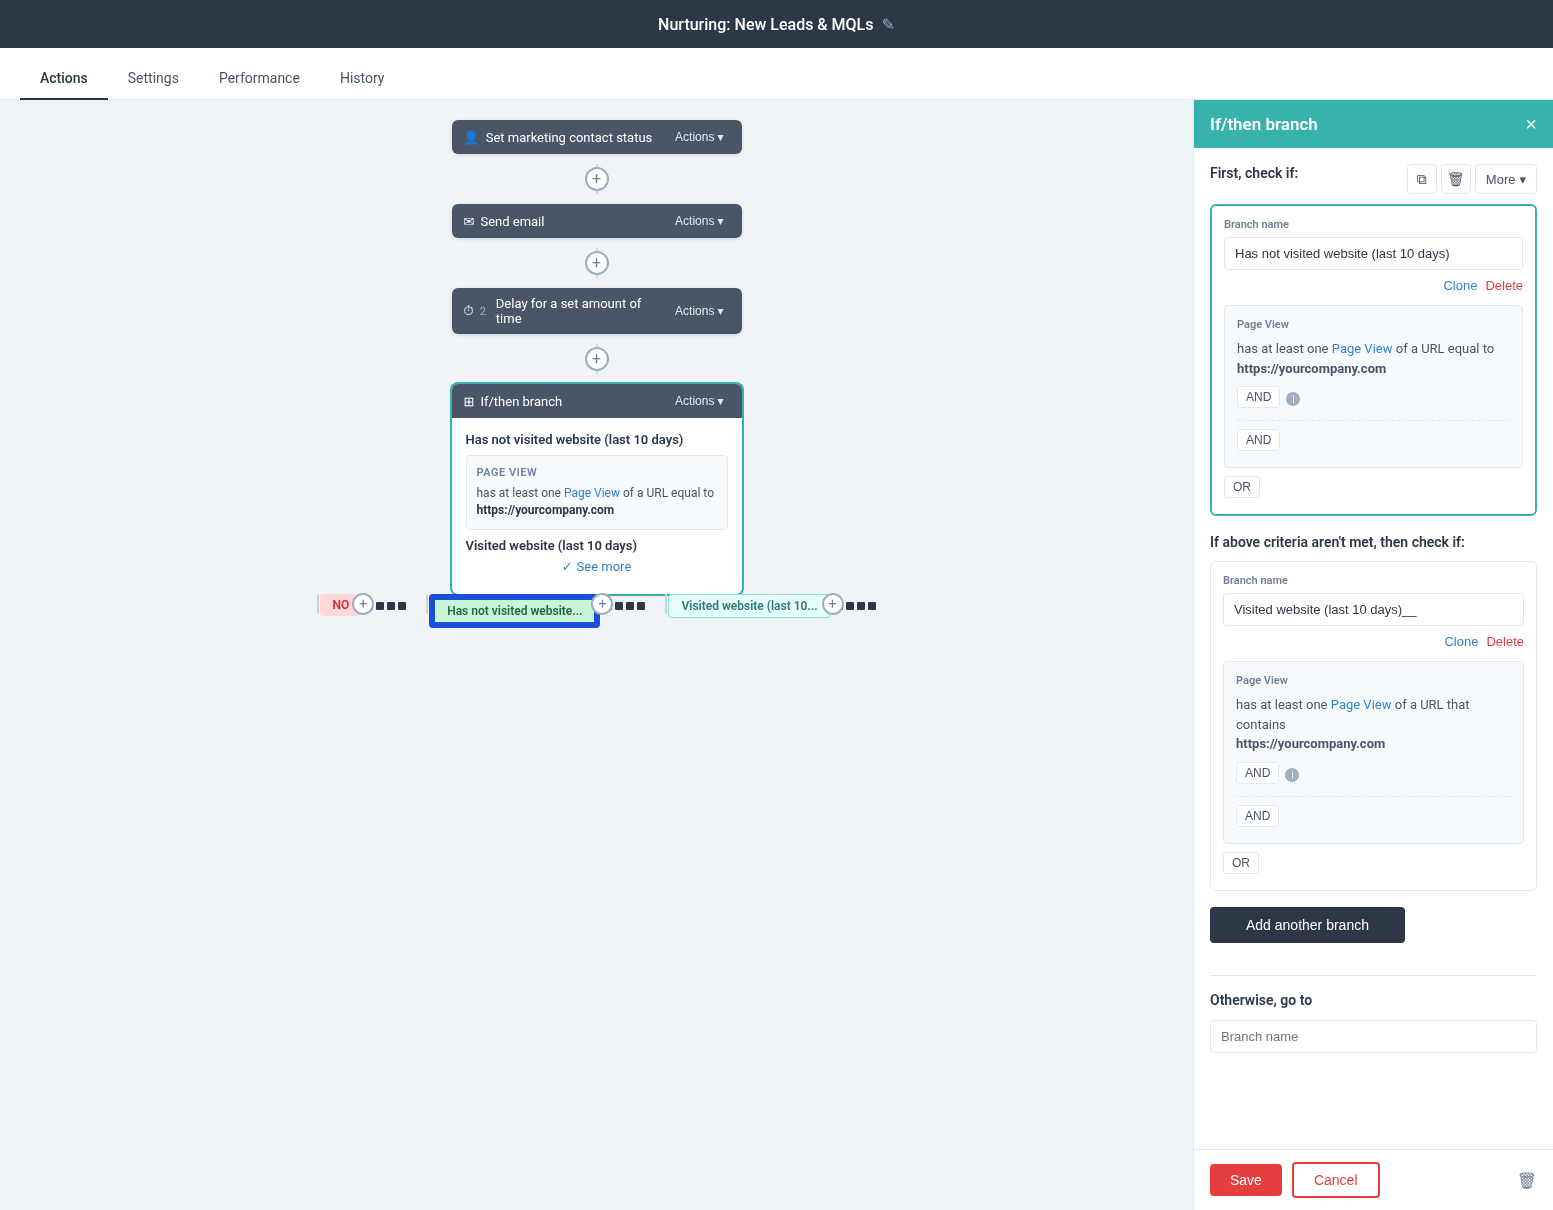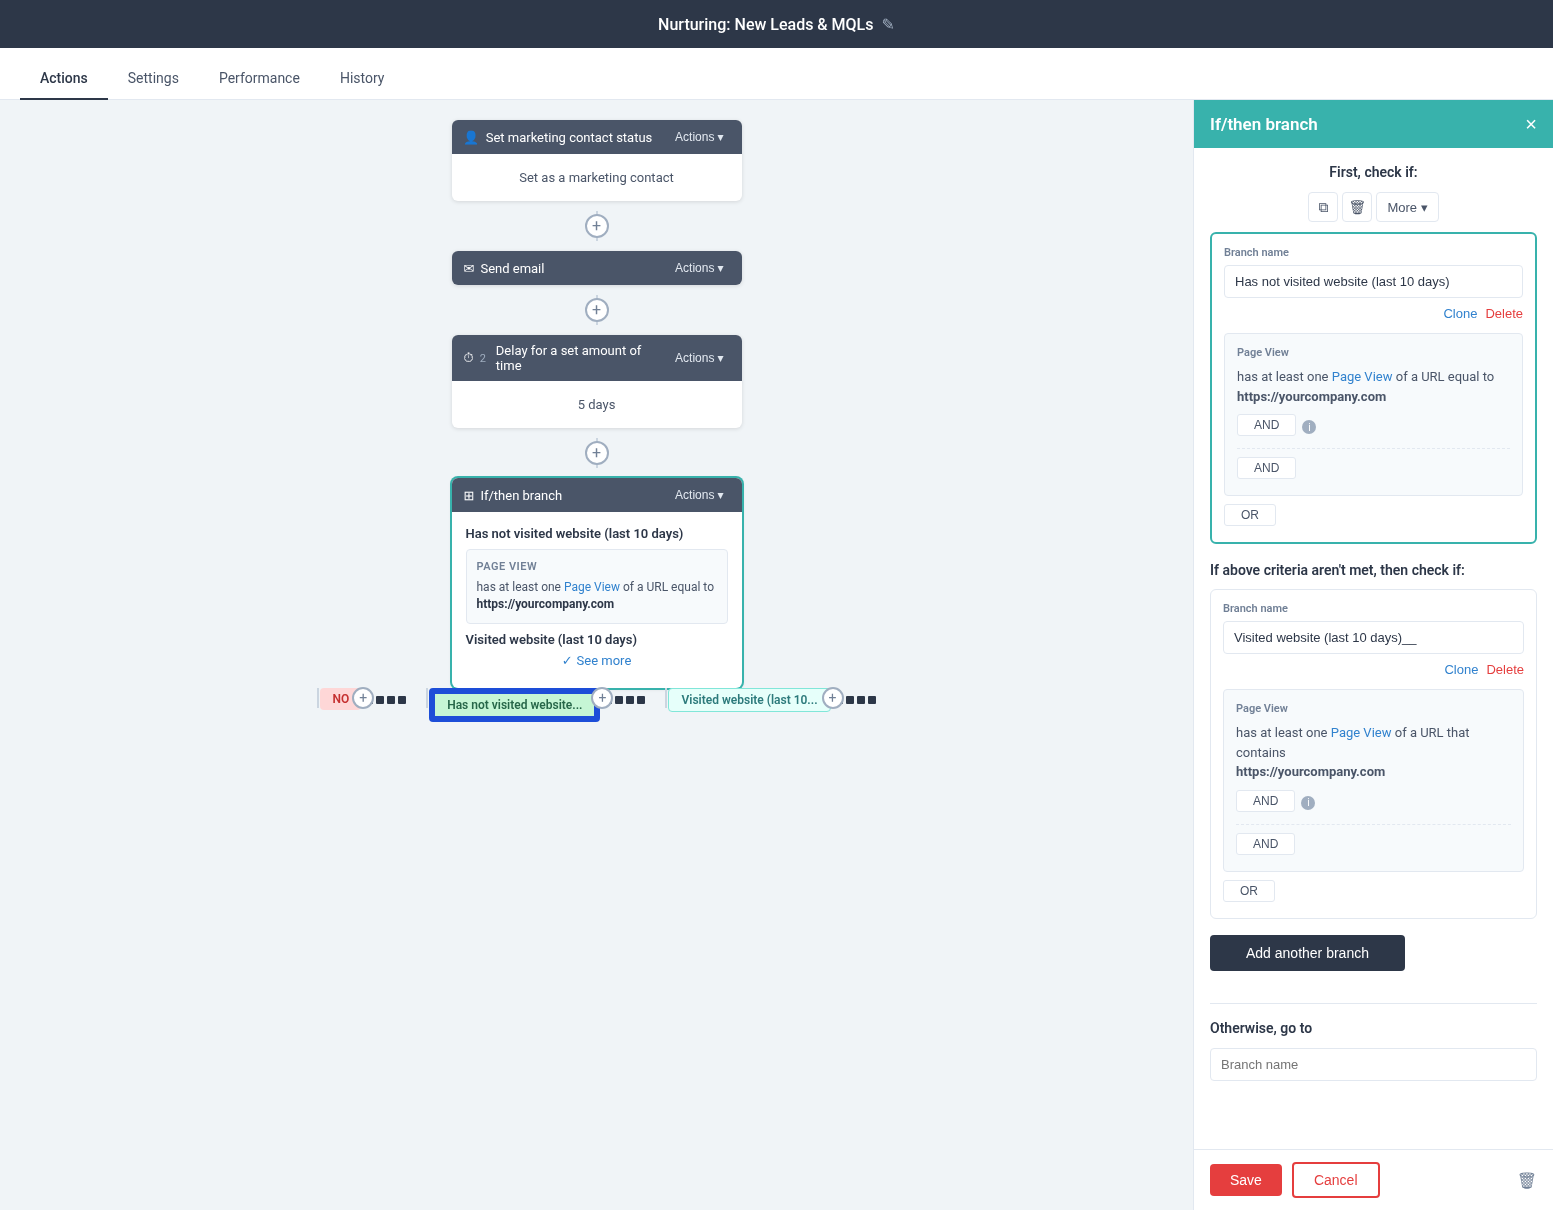--- a/index.html
+++ b/index.html
@@ -410,21 +410,21 @@
       justify-content: center;
       cursor: pointer;
     }
 
     .and-or-btn {
       display: inline-flex;
       align-items: center;
       background: white;
       border: 1px solid #e2e8f0;
       border-radius: 3px;
-      padding: 3px 16px;
+      padding: 3px 8px;
       font-size: 12px;
       color: #4a5568;
       cursor: pointer;
       margin-bottom: 4px;
     }
 
     .separator-line {
       border: none;
       border-top: 1px dashed #e2e8f0;
       margin: 8px 0;
@@ -529,23 +529,20 @@
         <div class="step-header">
           <div class="step-header-left">
             <span>👤</span>
             <span>Set marketing contact status</span>
           </div>
           <button class="step-actions-btn">
             <span>Actions</span>
             <span>▾</span>
           </button>
         </div>
-        <div class="step-body">
-          <span>Set as a marketing contact</span>
-        </div>
       </div>
 
       <div class="connector-group">
         <div class="connector">
           <div class="add-btn">+</div>
         </div>
       </div>
 
       <div class="step-card">
         <div class="step-header">
@@ -570,23 +567,20 @@
         <div class="step-header">
           <div class="step-header-left">
             <span>⏱</span>
             <span class="step-2-label">2</span>
             <span>Delay for a set amount of time</span>
           </div>
           <button class="step-actions-btn">
             <span>Actions</span>
             <span>▾</span>
           </button>
-        </div>
-        <div class="step-body">
-          <span>5 days</span>
         </div>
       </div>
 
       <div class="connector-group">
         <div class="connector">
           <div class="add-btn">+</div>
         </div>
       </div>
 
       <div class="branch-card">
@@ -668,21 +662,21 @@
   <div class="right-panel">
 
     <div class="panel-header">
       <span>If/then branch</span>
       <button class="panel-close">×</button>
     </div>
 
     <div class="panel-body">
 
       
-      <div style="display:flex; align-items:center; justify-content:space-between; margin-bottom:10px;flex-direction:column;">
+      <div style="display:flex; align-items:center; justify-content:space-between; margin-bottom:10px;">
         <span class="panel-section-title">First, check if:</span>
         <div class="panel-toolbar" style="margin-bottom:0;">
           <button class="panel-tool-btn" title="Copy">
             <span>⧉</span>
           </button>
           <button class="panel-tool-btn" title="Delete">
             <span>🗑</span>
           </button>
           <button class="more-btn">
             <span>More</span>

